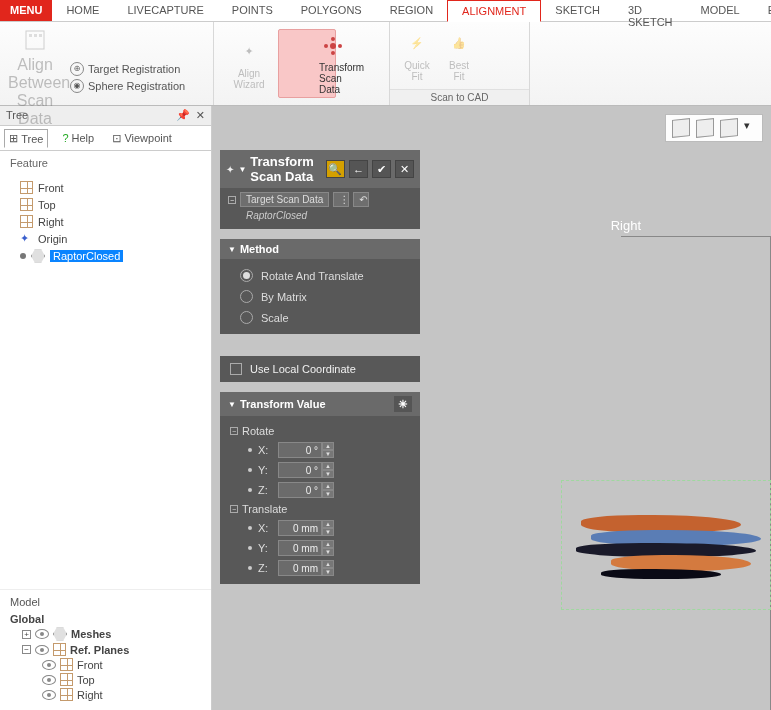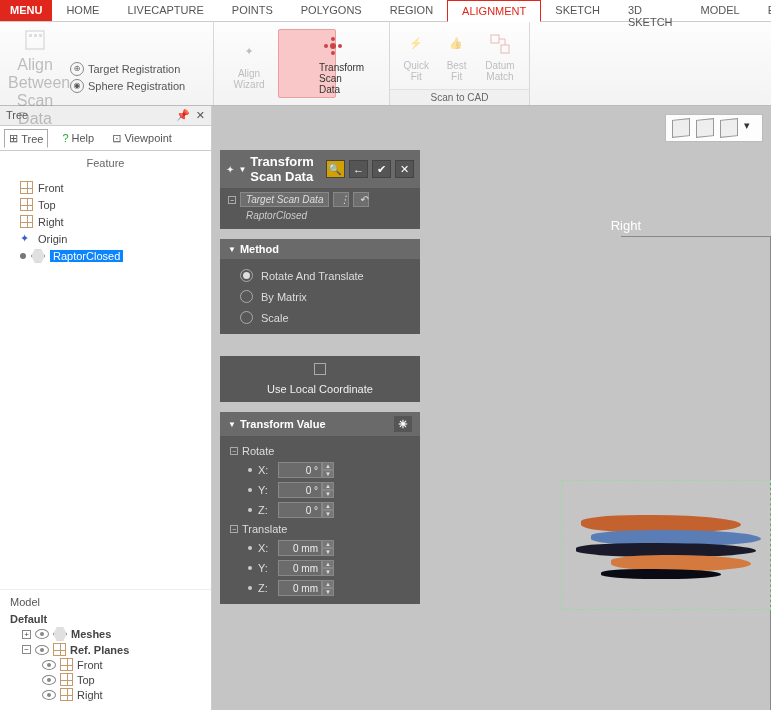--- a/index.html
+++ b/index.html
@@ -24,21 +24,21 @@
 .smallbtn { display: flex; align-items: center; gap: 4px; color: #555; }
 .smallbtn .ico { width: 14px; height: 14px; border: 1px solid #888; border-radius: 50%; display: flex; align-items: center; justify-content: center; font-size: 8px; }
 
 
 .main { display: flex; height: calc(100% - 106px); }
 .sidebar { width: 212px; background: #fff; border-right: 1px solid #ccc; display: flex; flex-direction: column; }
 .tree-title { background: #eee; border-bottom: 1px solid #ccc; padding: 3px 6px; display: flex; justify-content: space-between; color: #555; }
 .tree-tabs { display: flex; border-bottom: 1px solid #ccc; padding: 3px 4px; gap: 10px; }
 .tree-tabs .ttab { display: flex; align-items: center; gap: 3px; padding: 2px 4px; color: #555; }
 .tree-tabs .ttab.active { border: 1px solid #aaa; border-bottom: 1px solid #fff; margin-bottom: -1px; background: #fff; }
-.feature-sec { padding: 6px 10px; color: #666; text-align: center; }
+.feature-sec { padding: 6px 10px; color: #666; }
 .tree-nodes { padding: 4px 10px; }
 .node { display: flex; align-items: center; gap: 5px; padding: 2px 0 2px 10px; color: #444; }
 .plane-ico { width: 13px; height: 13px; border: 1px solid #c49a6c; position: relative; }
 .plane-ico::before { content: ""; position: absolute; left: 50%; top: 0; bottom: 0; border-left: 1px solid #c49a6c; }
 .plane-ico::after { content: ""; position: absolute; top: 50%; left: 0; right: 0; border-top: 1px solid #c49a6c; }
 .origin-ico { width: 13px; height: 13px; position: relative; }
 .origin-ico::before { content: "✦"; color: #3a5fcd; position: absolute; font-size: 11px; }
 .hex-ico { width: 14px; height: 14px; background: #e0e0e0; clip-path: polygon(25% 5%,75% 5%,100% 50%,75% 95%,25% 95%,0 50%); border: 1px solid #888; }
 .node.selected span.label { background: #0a84ff; color: #fff; padding: 0 3px; }
 .model-sec { margin-top: auto; border-top: 1px solid #eee; padding: 4px 10px 8px; }
@@ -61,28 +61,28 @@
 .blob { position: absolute; border-radius: 40% 60% 50% 50%; }
 
 
 .panel { position: absolute; left: 8px; top: 44px; width: 200px; color: #f0f0f0; font-size: 11px; }
 .panel-hdr { background: #6a6a6a; display: flex; align-items: center; padding: 4px 6px; gap: 4px; }
 .panel-hdr .title { flex: 1; font-weight: bold; font-size: 13px; color: #fff; }
 .hdr-btn { width: 19px; height: 18px; background: #555; border: 1px solid #444; color: #fff; display: flex; align-items: center; justify-content: center; font-size: 11px; }
 .hdr-btn.find { background: #d4a000; }
 .sub-target { background: #585858; padding: 4px 8px 8px; margin-bottom: 10px; }
 .sub-target .tgt-row { display: flex; align-items: center; gap: 4px; }
-.tgt-box { border: 1px solid #888; padding: 1px 5px; background: #6e6e6e; color: #ddd; font-size: 10px; font-style: italic; }
+.tgt-box { border: 1px solid #888; padding: 1px 5px; background: #6e6e6e; color: #ddd; font-size: 10px; }
 .tgt-label { padding: 3px 0 0 18px; font-style: italic; color: #ccc; font-size: 10px; }
 .sect { background: #585858; padding: 6px 10px; margin-bottom: 22px; }
 .sect-hdr { background: #6a6a6a; padding: 4px 8px; font-weight: bold; color: #fff; display: flex; align-items: center; gap: 4px; }
 .radio { display: flex; align-items: center; gap: 8px; padding: 4px 0 4px 10px; color: #ddd; }
 .radio .r { width: 13px; height: 13px; border: 1px solid #aaa; border-radius: 50%; display: flex; align-items: center; justify-content: center; }
 .radio .r.on::after { content: ""; width: 7px; height: 7px; background: #ddd; border-radius: 50%; }
-.chk-row { background: #585858; padding: 7px 10px; margin-bottom: 10px; display: flex; align-items: center; gap: 8px; flex-direction: column; }
+.chk-row { background: #585858; padding: 7px 10px; margin-bottom: 10px; display: flex; align-items: center; gap: 8px; }
 .chk { width: 12px; height: 12px; border: 1px solid #aaa; }
 .tv-hdr { background: #6a6a6a; padding: 4px 8px; font-weight: bold; color: #fff; display: flex; align-items: center; justify-content: space-between; }
 .tv-hdr .sun { width: 18px; height: 16px; background: #555; display: flex; align-items: center; justify-content: center; }
 .tv-body { background: #585858; padding: 6px 10px; }
 .grp-lbl { color: #ddd; padding: 3px 0; display: flex; align-items: center; gap: 4px; }
 .xyz-row { display: flex; align-items: center; gap: 6px; padding: 2px 0 2px 18px; }
 .xyz-row .bullet { width: 4px; height: 4px; background: #ccc; border-radius: 50%; }
 .xyz-row .lab { width: 14px; color: #ddd; }
 .spin { display: flex; }
 .spin input { width: 44px; height: 16px; background: #6b6b6b; border: 1px solid #888; color: #eee; text-align: right; padding-right: 3px; font-size: 10px; }
@@ -162,31 +162,20 @@
       <div class="bigbtn disabled" style="width:42px">
           <div class="ico">⚡</div>
           <div style="white-space:pre-line;font-size:10px">Quick
 Fit</div>
         </div>
       <div class="bigbtn disabled" style="width:42px">
           <div class="ico">👍</div>
           <div style="white-space:pre-line;font-size:10px">Best
 Fit</div>
         </div>
-      <div class="bigbtn disabled" style="width:48px">
-          <div class="ico">
-            <svg width="22" height="22">
-              <rect x="2" y="2" width="8" height="8" fill="none" stroke="#d66"></rect>
-              <rect x="12" y="12" width="8" height="8" fill="none" stroke="#d66"></rect>
-              <path d="M10 6 L16 6 L16 12" fill="none" stroke="#d66"></path>
-            </svg>
-          </div>
-          <div style="white-space:pre-line;font-size:10px">Datum
-Match</div>
-        </div>
     </div>
     <div class="caption">Scan to CAD</div>
   </div>
 </div>
 
 <div class="main">
   <div class="sidebar">
     <div class="tree-title">
       <span>Tree</span>
       <span style="display:flex;gap:6px">
@@ -229,21 +218,21 @@
       <div class="node selected">
           <span style="width:6px;height:6px;border-radius:50%;background:#777"></span>
           <span class="hex-ico"></span>
           <span class="label">RaptorClosed</span>
         </div>
     </div>
 
     <div class="model-sec">
       <div class="hd">Model</div>
       <div class="row">
-          <span class="bold">Default</span>
+          <span class="bold">Global</span>
         </div>
       <div class="row l1">
           <span class="expander">+</span>
           <span class="eye-ico"></span>
           <span class="hex-ico"></span>
           <span class="bold">Meshes</span>
         </div>
       <div class="row l1">
           <span class="expander">−</span>
           <span class="eye-ico"></span>

